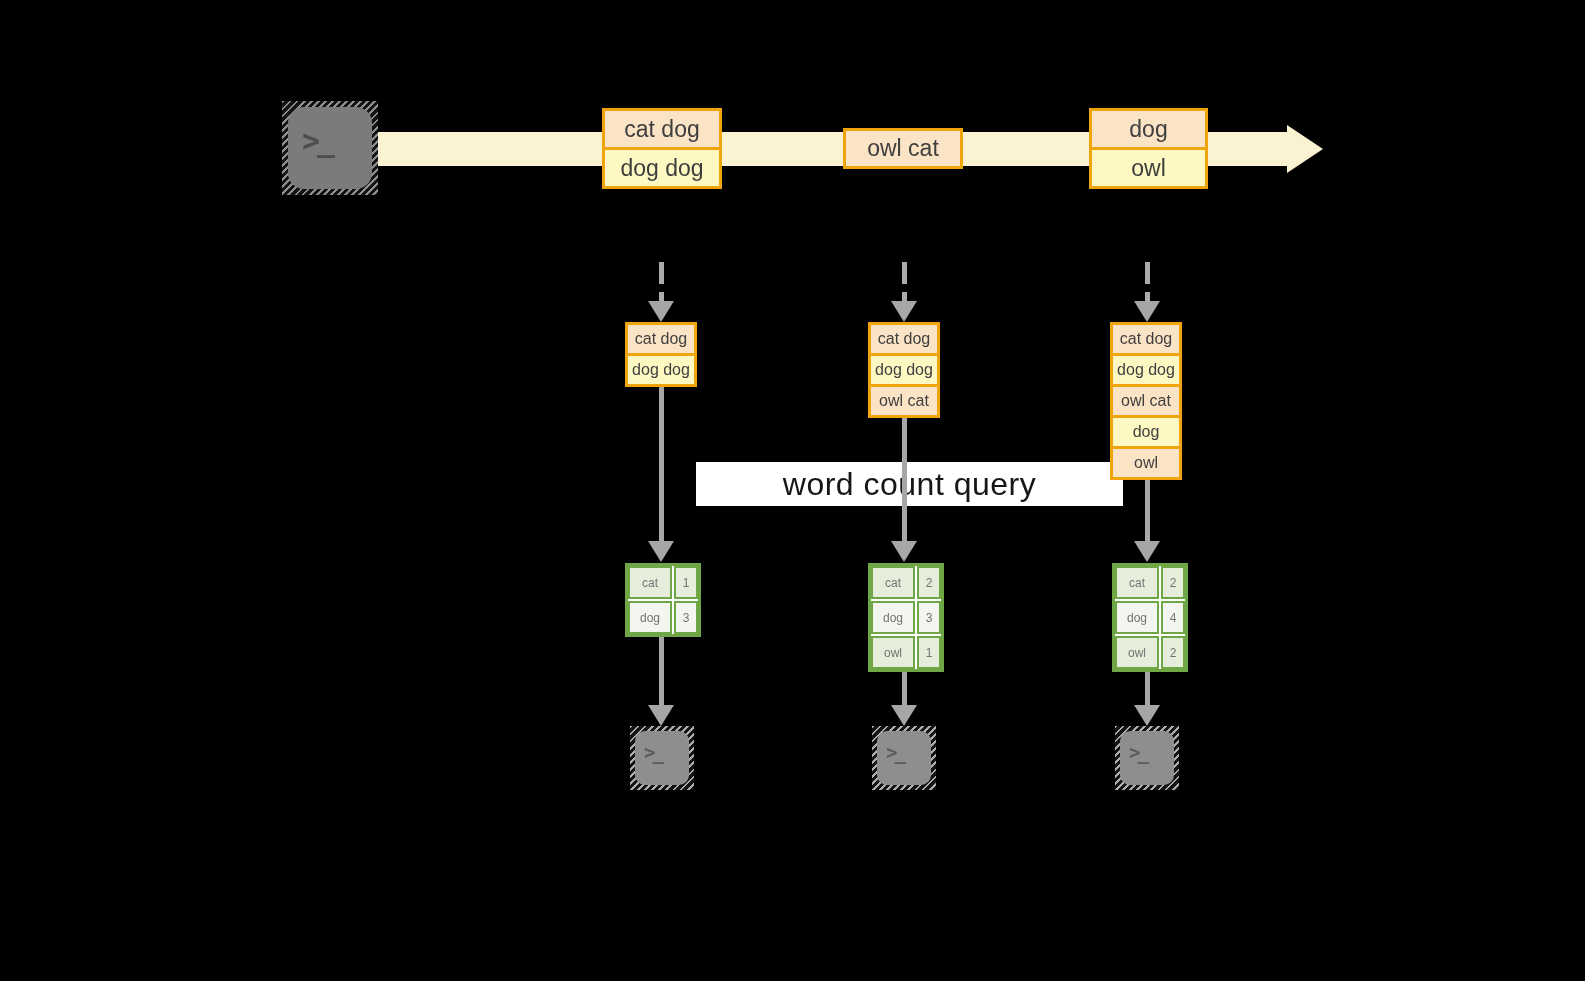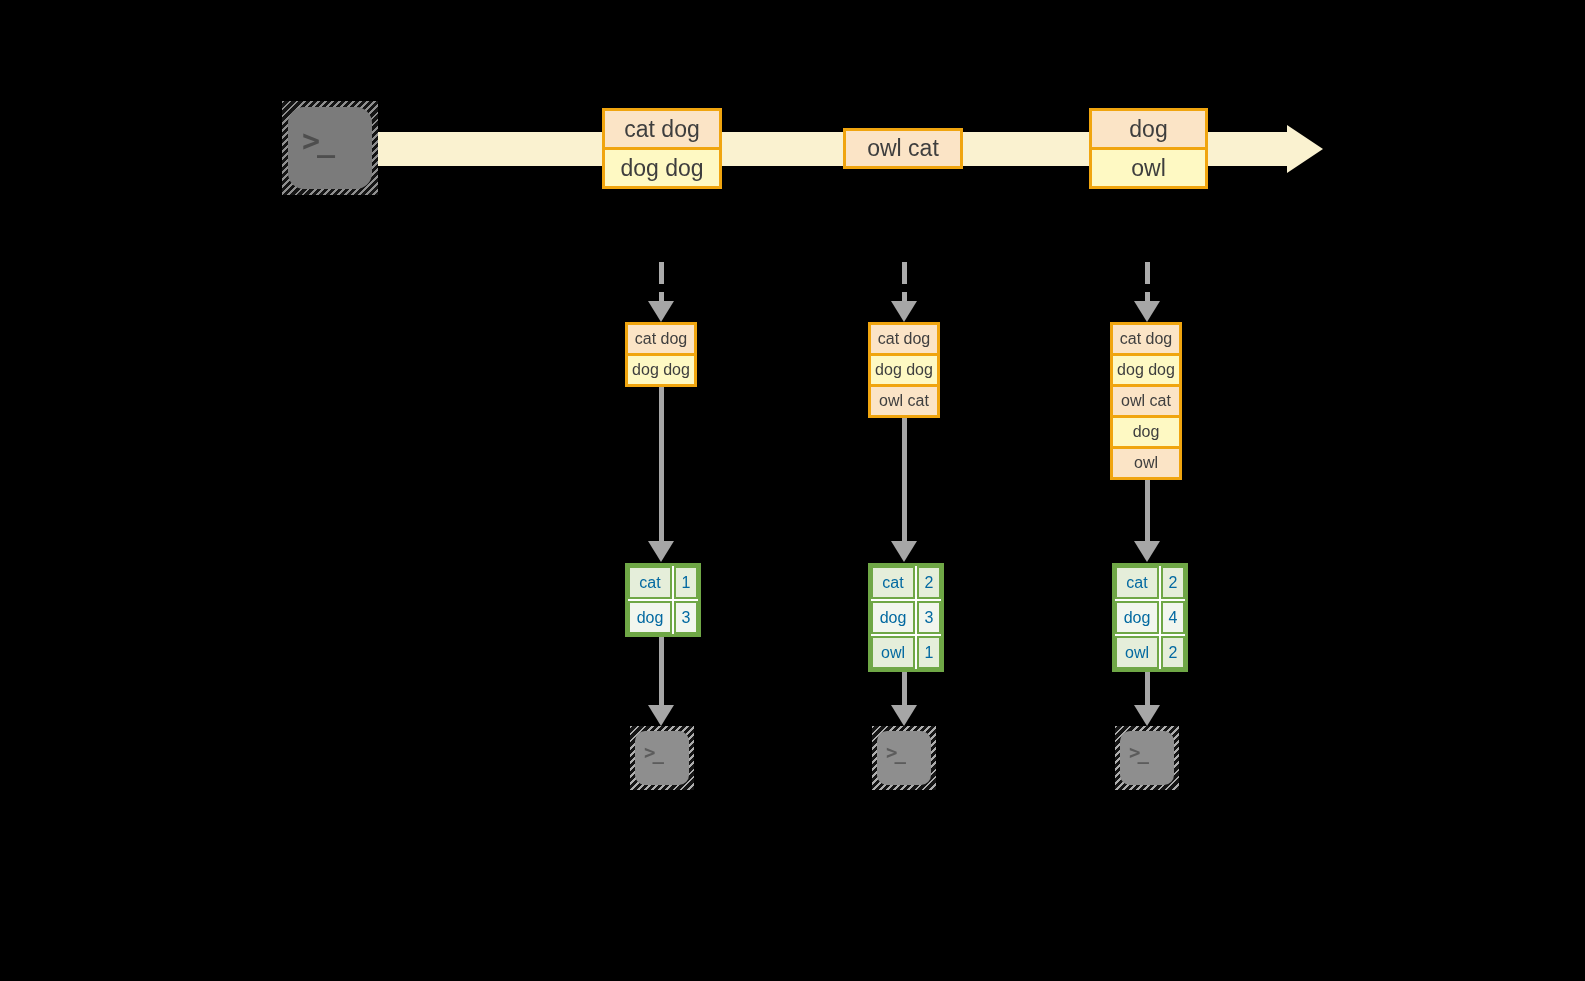--- a/index.html
+++ b/index.html
@@ -53,21 +53,21 @@
   }
 
   
   .gtable{
     border:3px solid #6FA746;background:#FFFFFF;z-index:3;
     display:grid;grid-template-columns:44px 24px;gap:2px;
   }
   .gcell{
     border:2px solid #6FA746;height:29px;
     display:flex;align-items:center;justify-content:center;
-    color:#0369a1;font-size:16px;
+    color:#737373;font-size:12px;
   }
   .gfill-a{background:#E5EEDA;}
   .gfill-b{background:#F2F6EE;}
 
   
   .term{
     z-index:3;
     background:repeating-linear-gradient(135deg,#8F8F8F 0 2px,#141414 2px 5px);
   }
   .term-light{background:repeating-linear-gradient(135deg,#ADADAD 0 2px,#141414 2px 5px);}
@@ -116,20 +116,23 @@
   <div class="abs ghead" style="left:648px;top:301px;"></div>
 
   <div class="abs gdash" style="left:902px;top:262px;height:22px;"></div>
   <div class="abs gdash" style="left:902px;top:292px;height:12px;"></div>
   <div class="abs ghead" style="left:891px;top:301px;"></div>
 
   <div class="abs gdash" style="left:1145px;top:262px;height:22px;"></div>
   <div class="abs gdash" style="left:1145px;top:292px;height:12px;"></div>
   <div class="abs ghead" style="left:1134px;top:301px;"></div>
 
+  <div class="abs querybox" style="left:696px;top:462px;width:427px;height:44px;">
+    <span>word count query</span>
+  </div>
 
   <div class="abs stack" style="left:625px;top:322px;">
     <div class="srow fill-peach">cat dog</div>
     <div class="srow fill-cream">dog dog</div>
   </div>
 
   <div class="abs stack" style="left:868px;top:322px;">
     <div class="srow fill-peach">cat dog</div>
     <div class="srow fill-cream">dog dog</div>
     <div class="srow fill-peach">owl cat</div>

